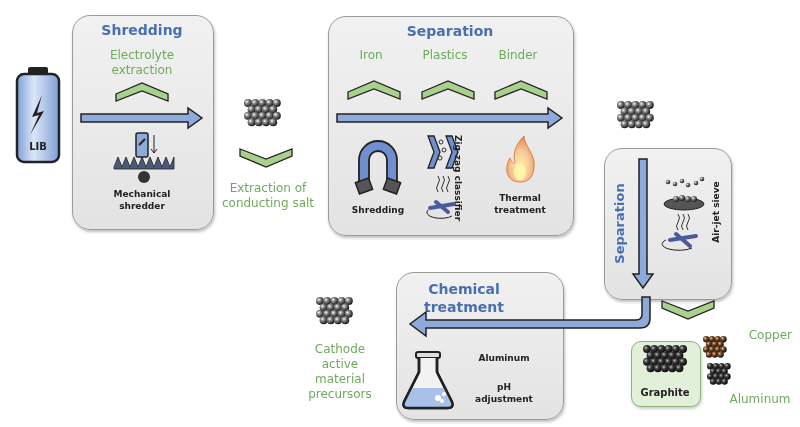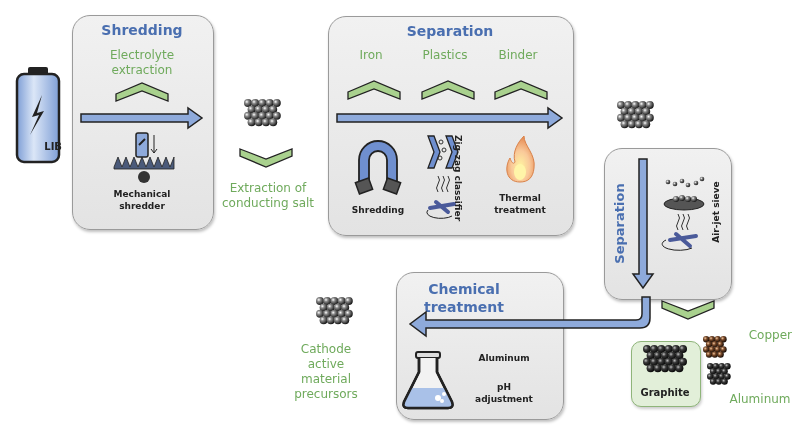--- a/index.html
+++ b/index.html
@@ -52,21 +52,21 @@
       <stop offset="100%" stop-color="#e8915a"></stop>
     </radialGradient>
   </defs>
 </svg>
 
 <svg class="abs" style="left:14px;top:65px" width="48" height="100" viewBox="0 0 48 100">
   <rect x="14" y="2" width="20" height="8" rx="2" fill="#222"></rect>
   <rect x="3" y="9" width="42" height="88" rx="7" fill="url(#batt)" stroke="#222" stroke-width="2.5"></rect>
   <path d="M28 30 L18 52 L25 50 L16 70 L30 46 L23 48 Z" fill="#222"></path>
 </svg>
-<div class="abs" style="left:14px;top:141px;width:48px;text-align:right;font-weight:bold;font-size:10px;color:#222">LIB</div>
+<div class="abs" style="left:14px;top:141px;width:48px;text-align:center;font-weight:bold;font-size:10px;color:#222">LIB</div>
 
 <div class="box" style="left:72px;top:15px;width:140px;height:213px"></div>
 <div class="title" style="left:72px;top:22px;width:140px">Shredding</div>
 <div class="green" style="left:72px;top:48px;width:140px;white-space:pre-line">Electrolyte
 extraction</div>
 <svg class="abs" style="left:114px;top:82px" width="56" height="20" viewBox="0 0 56 20">
   <path d="M2 12 L28 1 L54 12 L54 19 L28 9 L2 19 Z" fill="#a9d18e" stroke="#222" stroke-width="1.3"></path>
 </svg>
 <svg class="abs" style="left:80px;top:107px" width="124" height="22" viewBox="0 0 124 22">
   <path d="M1 7 L108 7 L108 1 L122 11 L108 21 L108 15 L1 15 Z" fill="#8eaadb" stroke="#222" stroke-width="1.5"></path>
@@ -230,21 +230,21 @@
     <circle cx="5" cy="17.8" r="4" fill="url(#ball)"></circle>
     <circle cx="12.2" cy="17.8" r="4" fill="url(#ball)"></circle>
     <circle cx="19.4" cy="17.8" r="4" fill="url(#ball)"></circle>
     <circle cx="26.6" cy="17.8" r="4" fill="url(#ball)"></circle>
     <circle cx="33.8" cy="17.8" r="4" fill="url(#ball)"></circle>
     <circle cx="8.6" cy="24.200000000000003" r="4" fill="url(#ball)"></circle>
     <circle cx="15.799999999999999" cy="24.200000000000003" r="4" fill="url(#ball)"></circle>
     <circle cx="23" cy="24.200000000000003" r="4" fill="url(#ball)"></circle>
     <circle cx="30.200000000000003" cy="24.200000000000003" r="4" fill="url(#ball)"></circle>
   </svg>
-<div class="green" style="left:284px;top:342px;width:84px;white-space:pre-line;line-height:15px">Cathode
+<div class="green" style="left:298px;top:342px;width:84px;white-space:pre-line;line-height:15px">Cathode
 active
 material
 precursors</div>
 
 <div class="abs" style="left:631px;top:341px;width:68px;height:64px;background:#e2efd9;border:1.5px solid #8fb57a;border-radius:10px;box-shadow:1px 2px 3px rgba(0,0,0,0.2)"></div>
 <svg class="abs" style="left:642px;top:344px" width="48" height="40" viewBox="0 0 48 40" id="cluster4">
     <circle cx="5" cy="5" r="4" fill="url(#ballDark)"></circle>
     <circle cx="12.2" cy="5" r="4" fill="url(#ballDark)"></circle>
     <circle cx="19.4" cy="5" r="4" fill="url(#ballDark)"></circle>
     <circle cx="26.6" cy="5" r="4" fill="url(#ballDark)"></circle>

